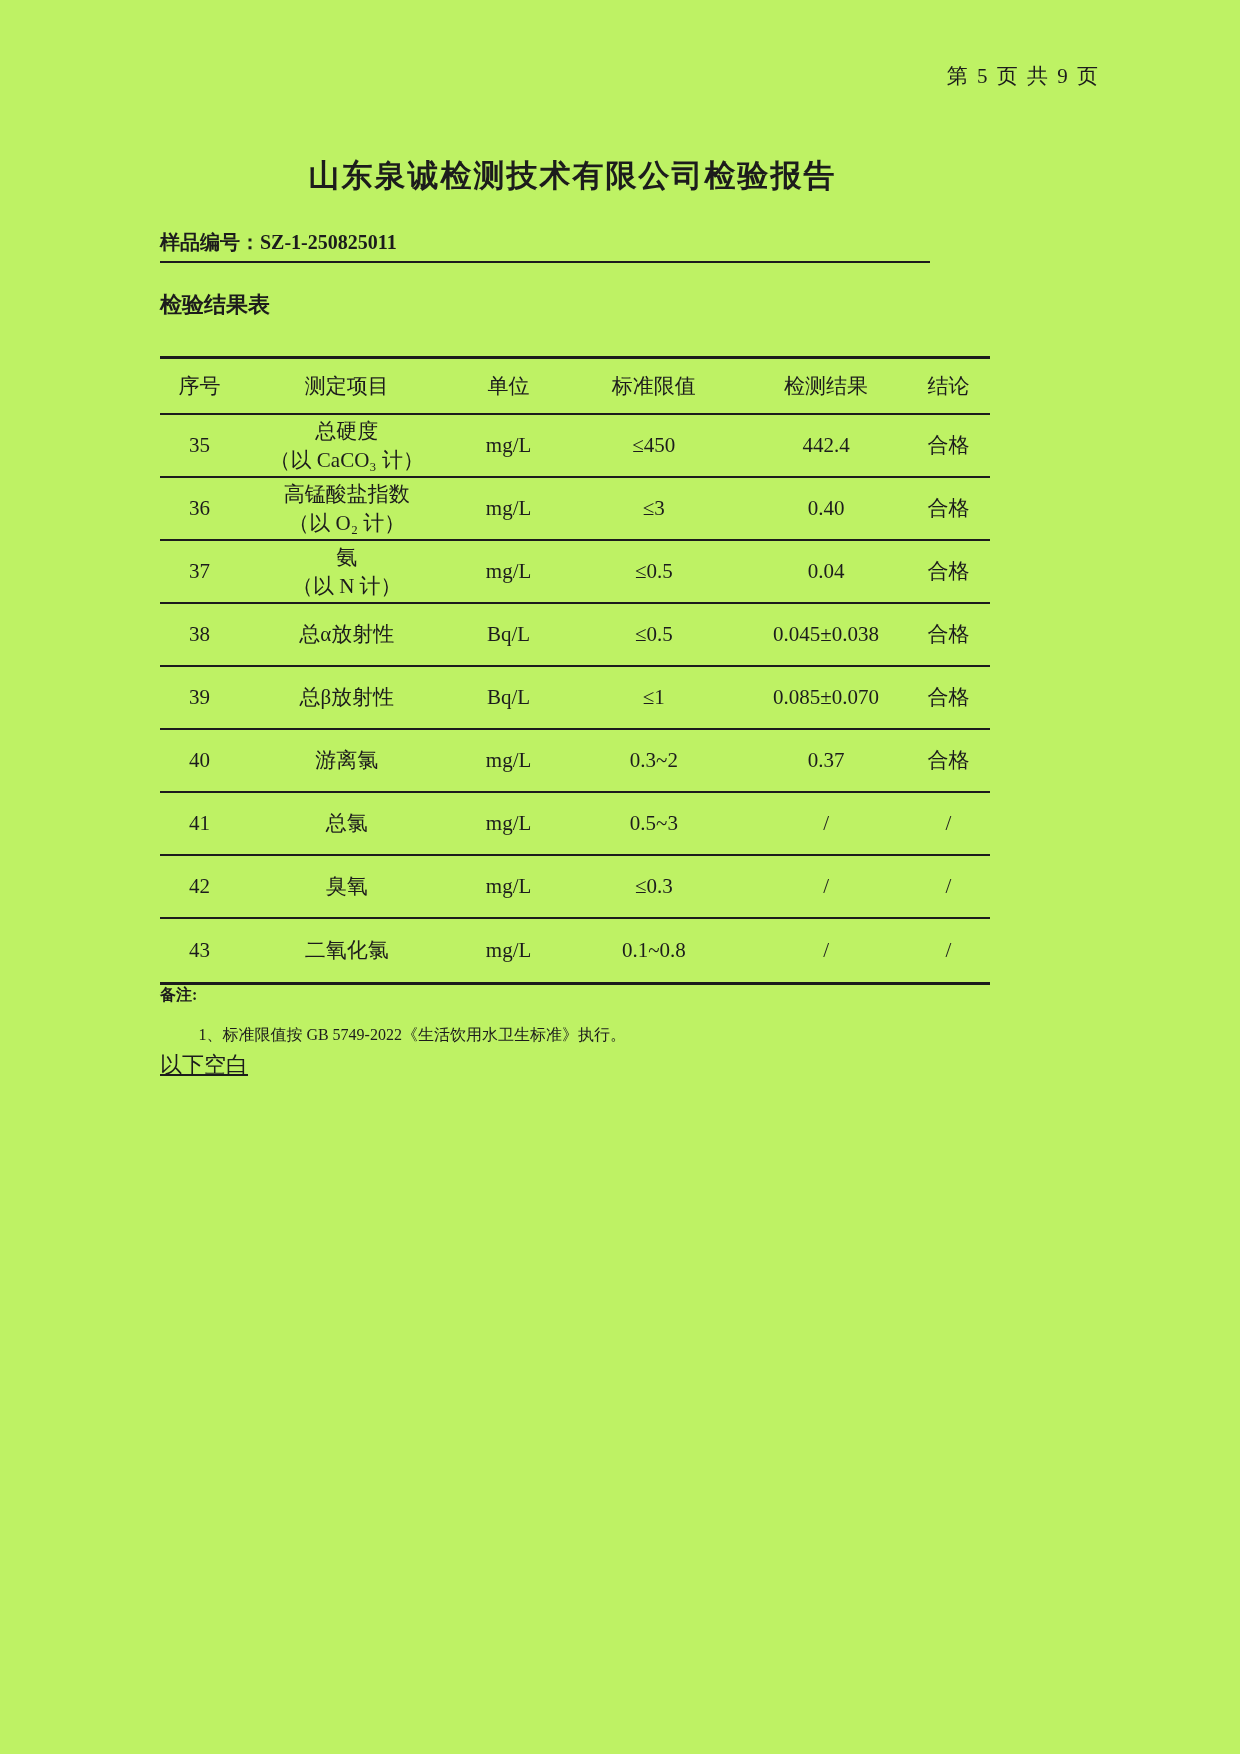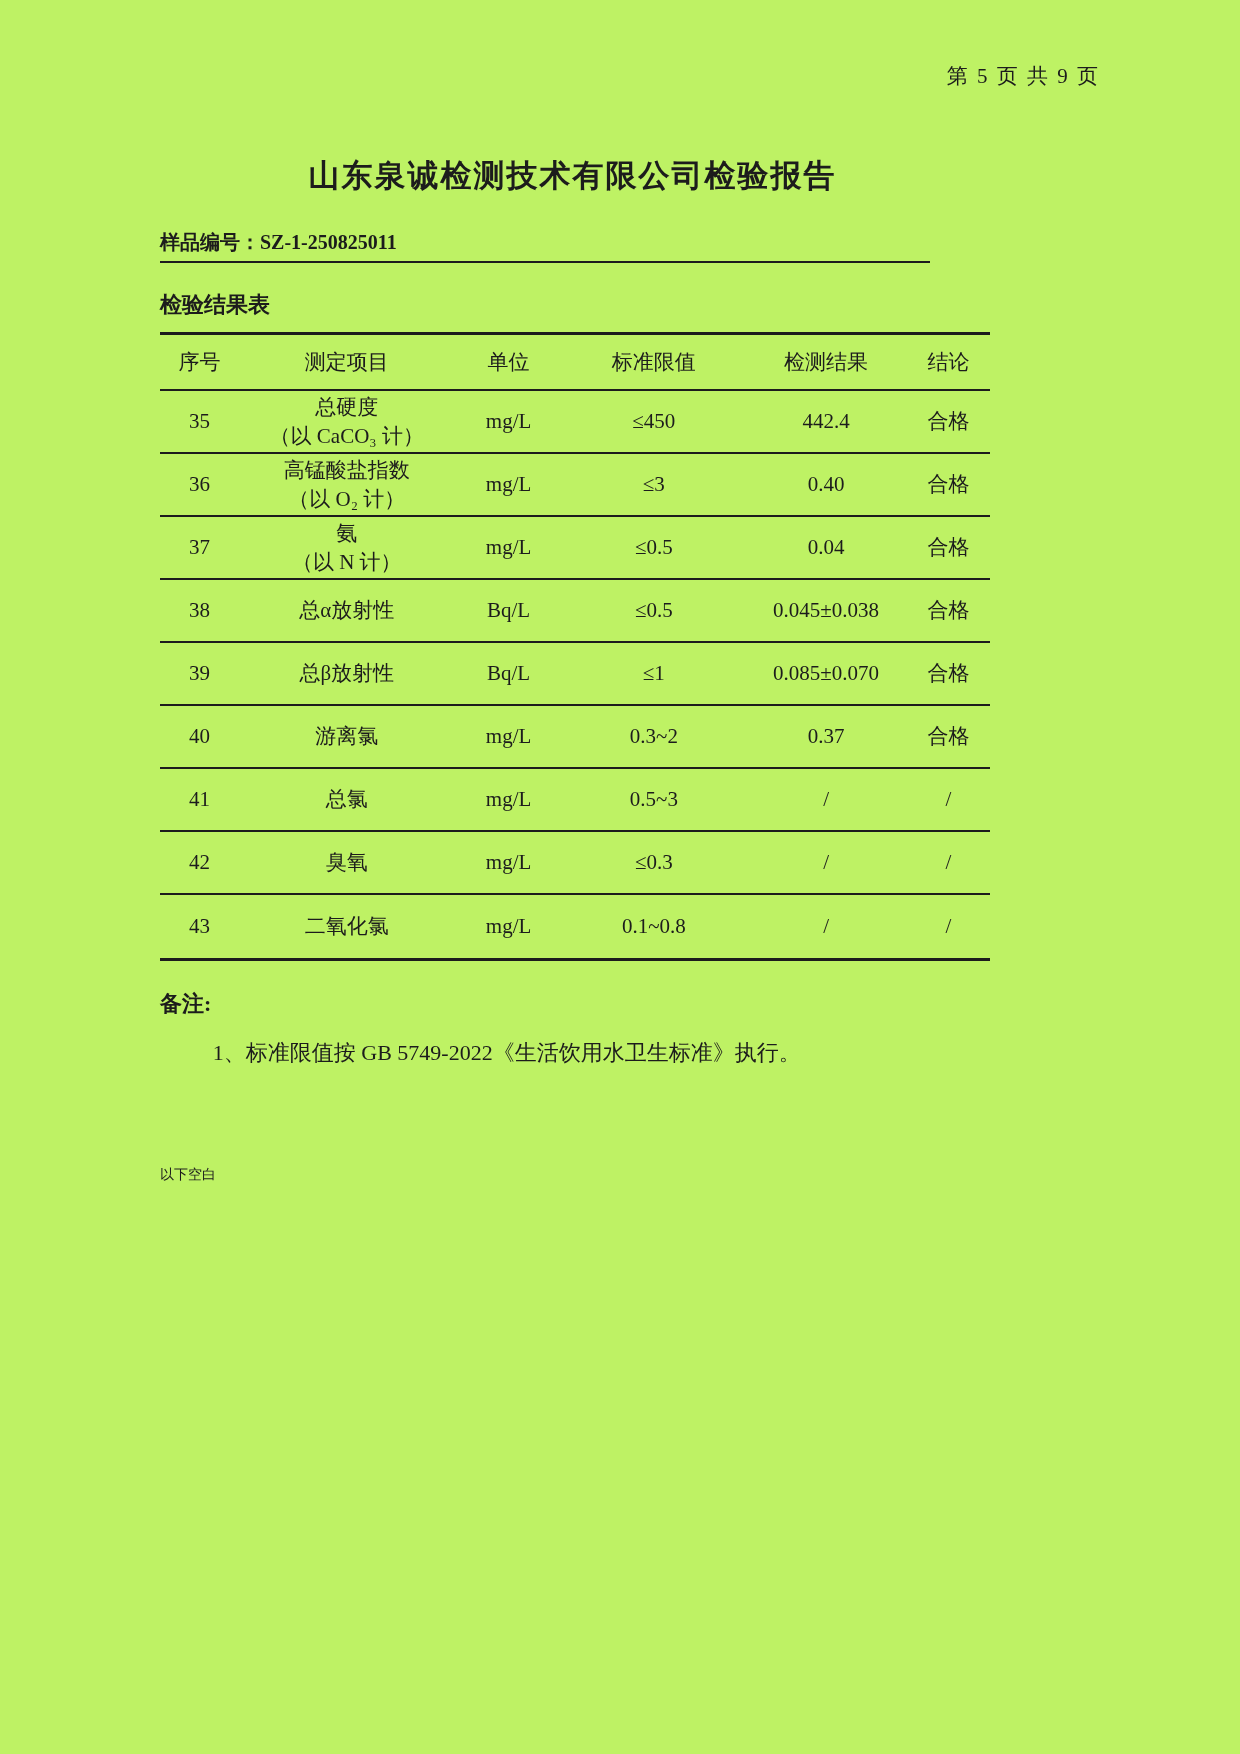--- a/index.html
+++ b/index.html
@@ -36,21 +36,21 @@
     font-size:20px;
     font-weight:600;
   }
   .sample-line .val{font-weight:600;}
   .table-caption{
     margin-top:27px;
     font-size:22px;
     font-weight:600;
   }
   .rtable{
-    margin-top:12px;
+    margin-top:36px;
     width:830px;
     border-top:3px solid #1c1c1c;
     border-bottom:3px solid #1c1c1c;
     font-size:21px;
   }
   .trow{
     display:flex;
     align-items:center;
     min-height:63px;
     box-sizing:border-box;
@@ -63,32 +63,32 @@
     padding:2px 2px;
     line-height:1.35;
   }
   .c-no{width:9.5%;}
   .c-item{width:26%;}
   .c-unit{width:13%;}
   .c-limit{width:22%;text-align:center;}
   .c-result{width:19.5%;}
   .c-concl{width:10%;}
   .il{display:block;}
-  .notes{margin-top:28px;font-size:22px;}
+  .notes{margin-top:0;font-size:16px;}
   .notes-label{font-weight:bold;}
   .note{
     margin:14px 0 0 0;
     width:820px;
     text-indent:2.4em;
     line-height:1.85;
     font-family:Liberation Serif, serif;
   }
   .blank-note{
-    margin-top:92px;
-    font-size:14px;
+    font-size:22px;
+    text-decoration:underline;
   }
 </style>
 </head>
 <body>
 
 <div class="page">
 
   <div class="page-number">第 5 页 共 9 页</div>
 
   <h1 class="title">山东泉诚检测技术有限公司检验报告</h1>

